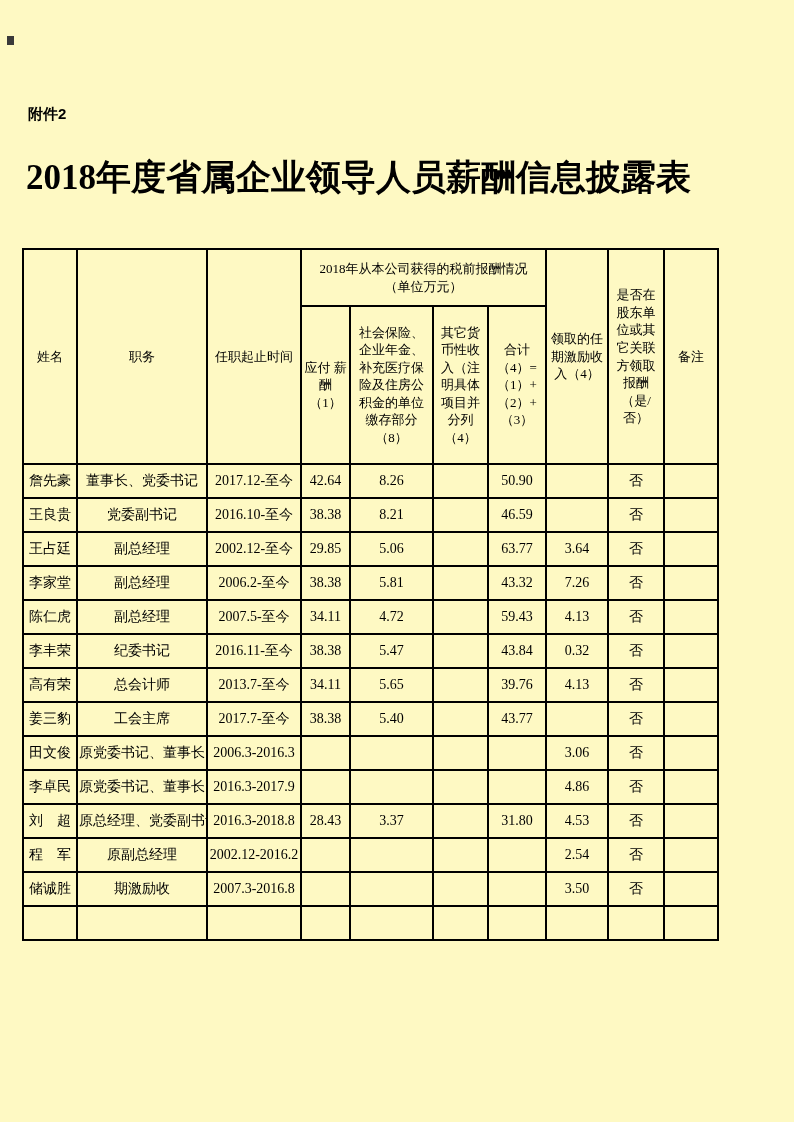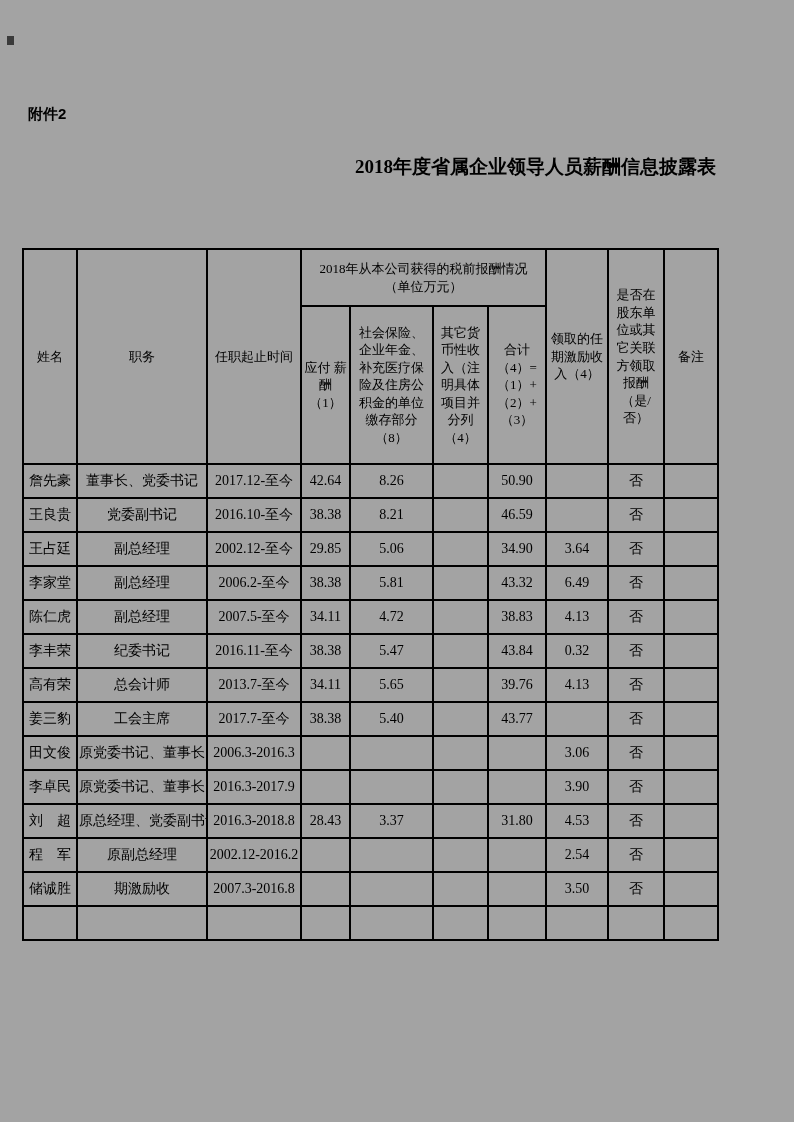--- a/index.html
+++ b/index.html
@@ -4,37 +4,37 @@
 <style>
   * { margin: 0; padding: 0; box-sizing: border-box; }
   html, body { width: 794px; height: 1122px; }
   body {
     background: #ffffff;
     color: #000;
     font-family: "Liberation Serif", serif;
     position: relative;
     overflow: hidden;
   }
-  .page { position: absolute; inset: 0; background: #a3a3a3; }
+  .page { position: absolute; inset: 0; background: #fef9c3; }
 
   .corner-artifact {
     position: absolute; left: 7px; top: 36px;
     width: 7px; height: 9px; background: #3a3a3a;
   }
 
   .attachment-label {
     position: absolute; left: 28px; top: 105px;
     font-size: 15px; font-weight: bold;
     font-family: "Liberation Sans", sans-serif;
   }
 
   .doc-title {
-    position: absolute; left: 21px; top: 154px; width: 695px;
-    text-align: right;
-    font-size: 19px; font-weight: bold;
+    position: absolute; left: 11px; top: 154px; width: 695px;
+    text-align: center;
+    font-size: 35px; font-weight: bold;
     font-family: "Liberation Serif", serif;
     white-space: nowrap;
   }
 
   table.disclosure-table {
     position: absolute; left: 22px; top: 248px;
     width: 695px;
     border-collapse: collapse;
     table-layout: fixed;
   }
@@ -154,45 +154,45 @@
           <td>否</td>
           <td></td>
         </tr>
         <tr>
           <td>王占廷</td>
           <td>副总经理</td>
           <td>2002.12-至今</td>
           <td>29.85</td>
           <td>5.06</td>
           <td></td>
-          <td>34.90</td>
+          <td>63.77</td>
           <td>3.64</td>
           <td>否</td>
           <td></td>
         </tr>
         <tr>
           <td>李家堂</td>
           <td>副总经理</td>
           <td>2006.2-至今</td>
           <td>38.38</td>
           <td>5.81</td>
           <td></td>
           <td>43.32</td>
-          <td>6.49</td>
+          <td>7.26</td>
           <td>否</td>
           <td></td>
         </tr>
         <tr>
           <td>陈仁虎</td>
           <td>副总经理</td>
           <td>2007.5-至今</td>
           <td>34.11</td>
           <td>4.72</td>
           <td></td>
-          <td>38.83</td>
+          <td>59.43</td>
           <td>4.13</td>
           <td>否</td>
           <td></td>
         </tr>
         <tr>
           <td>李丰荣</td>
           <td>纪委书记</td>
           <td>2016.11-至今</td>
           <td>38.38</td>
           <td>5.47</td>
@@ -239,21 +239,21 @@
           <td></td>
         </tr>
         <tr>
           <td>李卓民</td>
           <td>原党委书记、董事长</td>
           <td>2016.3-2017.9</td>
           <td></td>
           <td></td>
           <td></td>
           <td></td>
-          <td>3.90</td>
+          <td>4.86</td>
           <td>否</td>
           <td></td>
         </tr>
         <tr>
           <td>刘　超</td>
           <td>原总经理、党委副书记</td>
           <td>2016.3-2018.8</td>
           <td>28.43</td>
           <td>3.37</td>
           <td></td>

